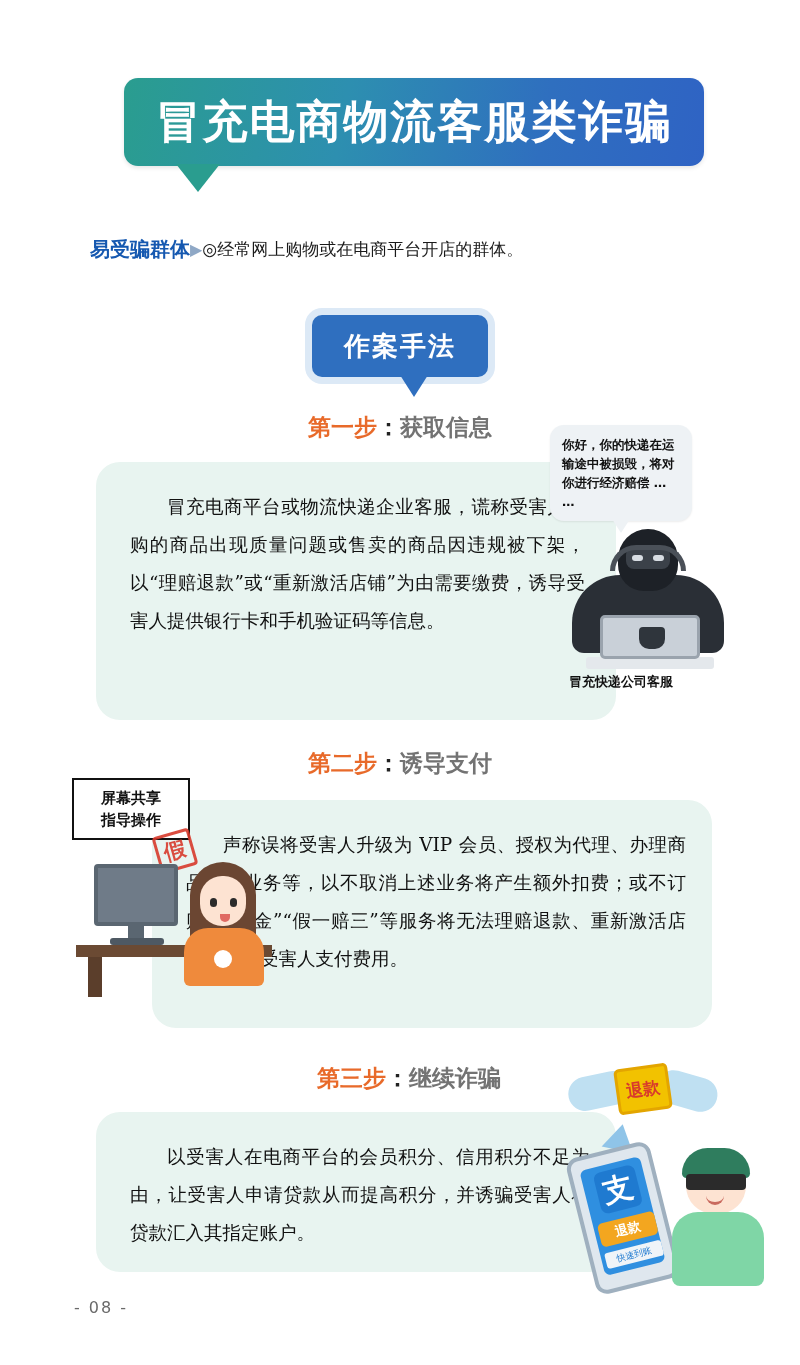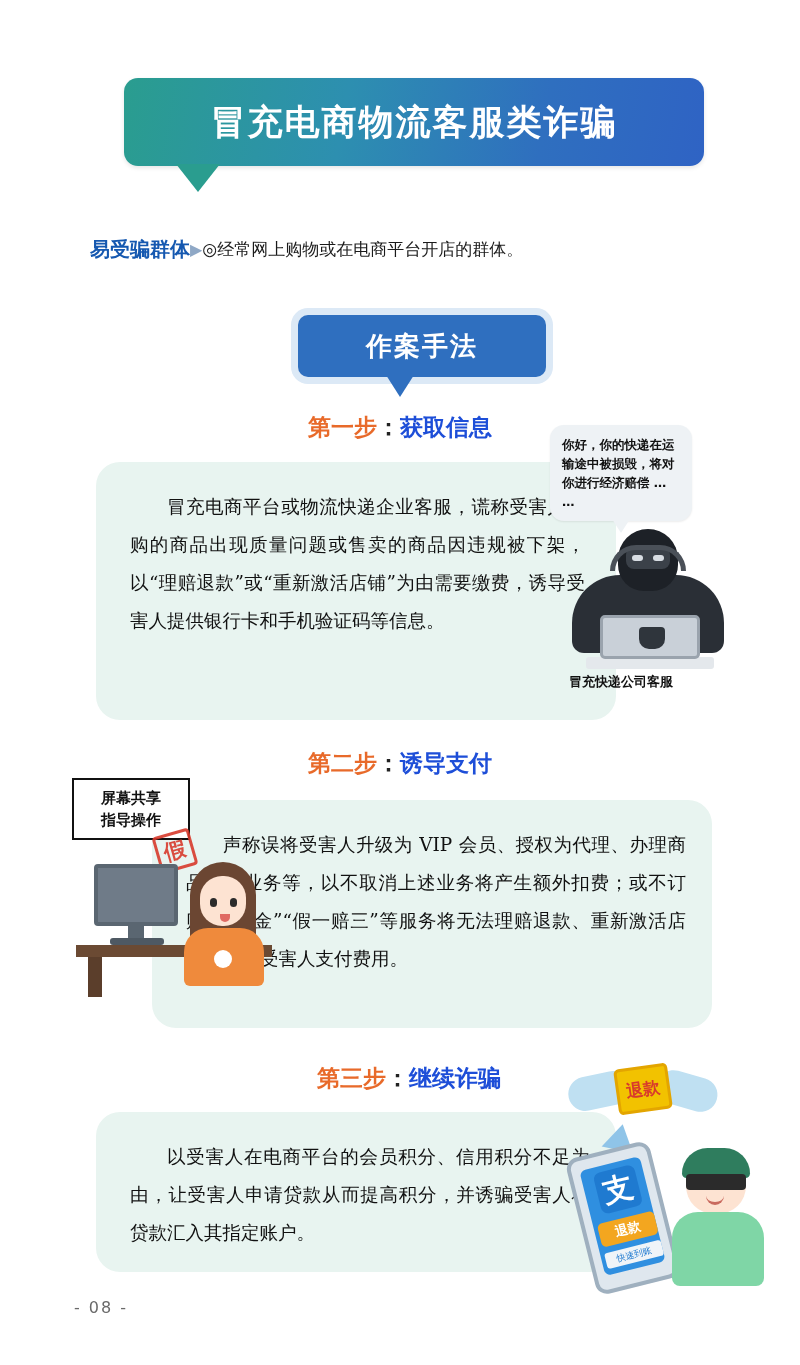--- a/index.html
+++ b/index.html
@@ -25,21 +25,21 @@
     height: 88px;
     display: flex;
     align-items: center;
     justify-content: center;
     box-shadow: 0 2px 4px rgba(0,0,0,0.10);
   }
   .title-text {
     color: #ffffff;
     font-family: "DejaVu Serif", "Liberation Serif", serif;
     font-weight: bold;
-    font-size: 35px;
+    font-size: 45px;
     letter-spacing: 2px;
   }
   .title-tail {
     position: absolute;
     left: 52px;
     bottom: -26px;
     width: 0; height: 0;
     border-left: 22px solid transparent;
     border-right: 22px solid transparent;
     border-top: 28px solid #2a9d8f;
@@ -68,22 +68,22 @@
   .victim-text {
     color: #1a1a1a;
     font-size: 17px;
     font-family: "DejaVu Serif", "Liberation Serif", serif;
   }
 
   
   .method-wrap {
     position: absolute;
     top: 315px;
-    left: 298px;
-    width: 248px;
+    left: 312px;
+    width: 176px;
   }
   .method-badge {
     background: #2f6fbf;
     border-radius: 10px;
     height: 62px;
     display: flex; align-items: center; justify-content: center;
     box-shadow: 0 0 0 7px #dce9f6;
   }
   .method-text {
     color: #ffffff;
@@ -105,21 +105,21 @@
   .step-head {
     position: absolute;
     width: 100%;
     text-align: center;
     font-family: "DejaVu Serif", "Liberation Serif", serif;
     font-weight: bold;
     font-size: 23px;
   }
   .step-head .num { color: #e86a2a; }
   .step-head .colon { color: #222; }
-  .step-head .name { color: #1d4ed8; font-family: Liberation Serif, serif; }
+  .step-head .name { color: #737373; font-family: Liberation Serif, serif; }
 
   .body-card {
     position: absolute;
     background: #e8f4f0;
     border-radius: 24px;
     padding: 26px 34px;
   }
   .body-card p {
     font-family: "DejaVu Serif", "Liberation Serif", serif;
     font-size: 18.5px;

